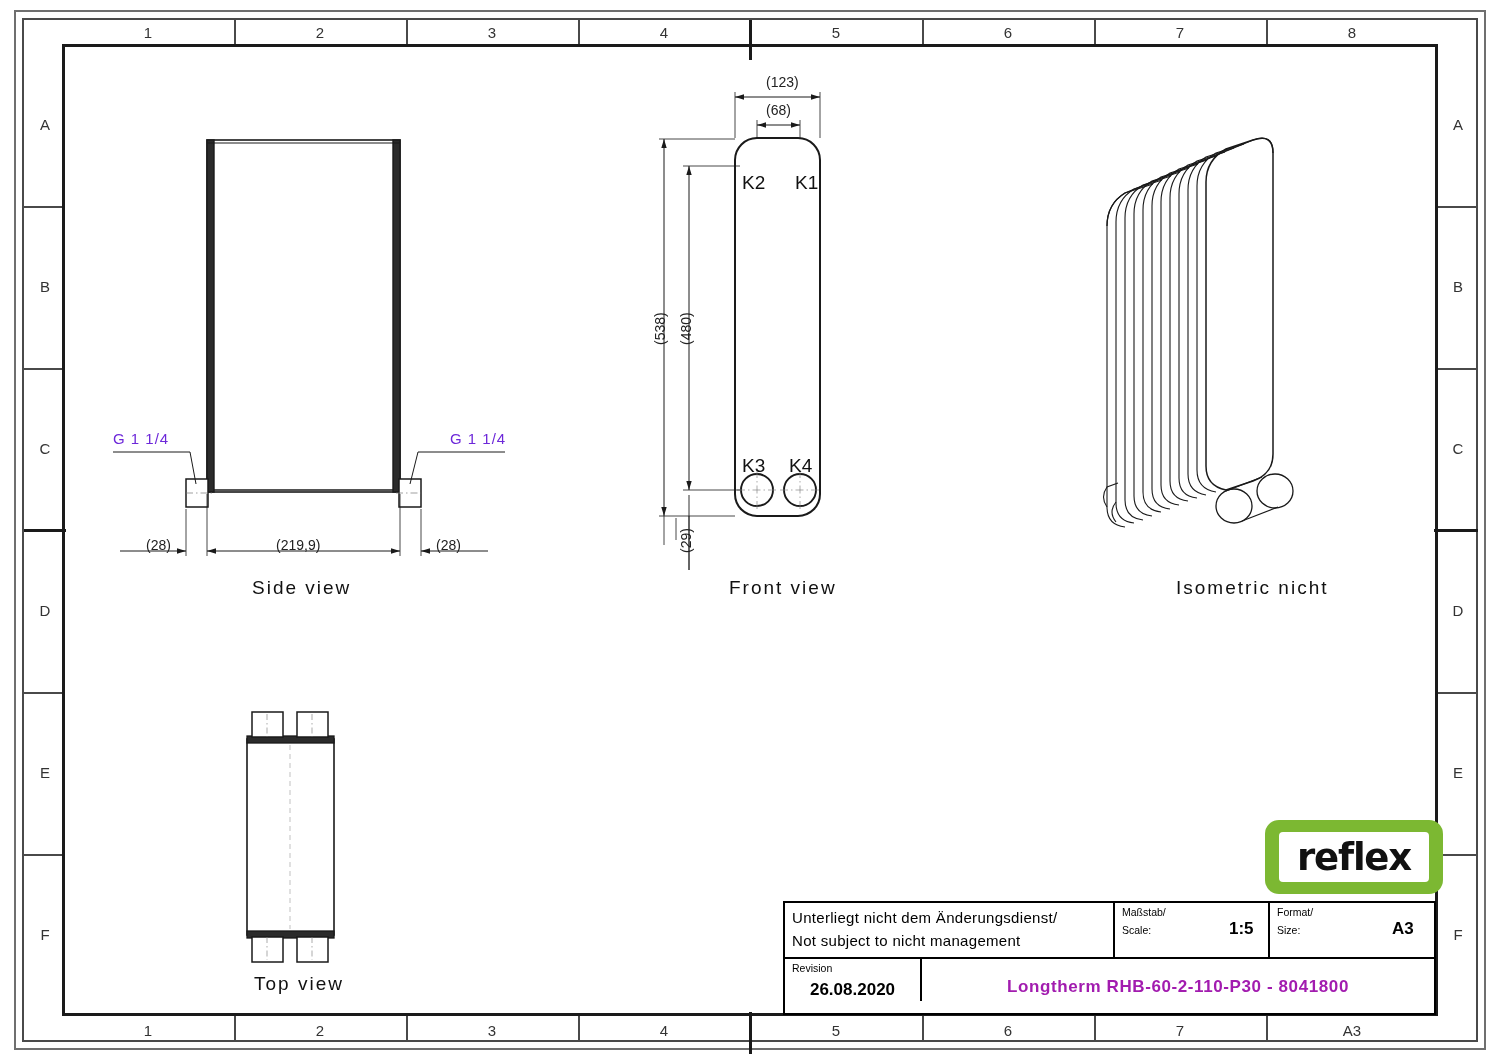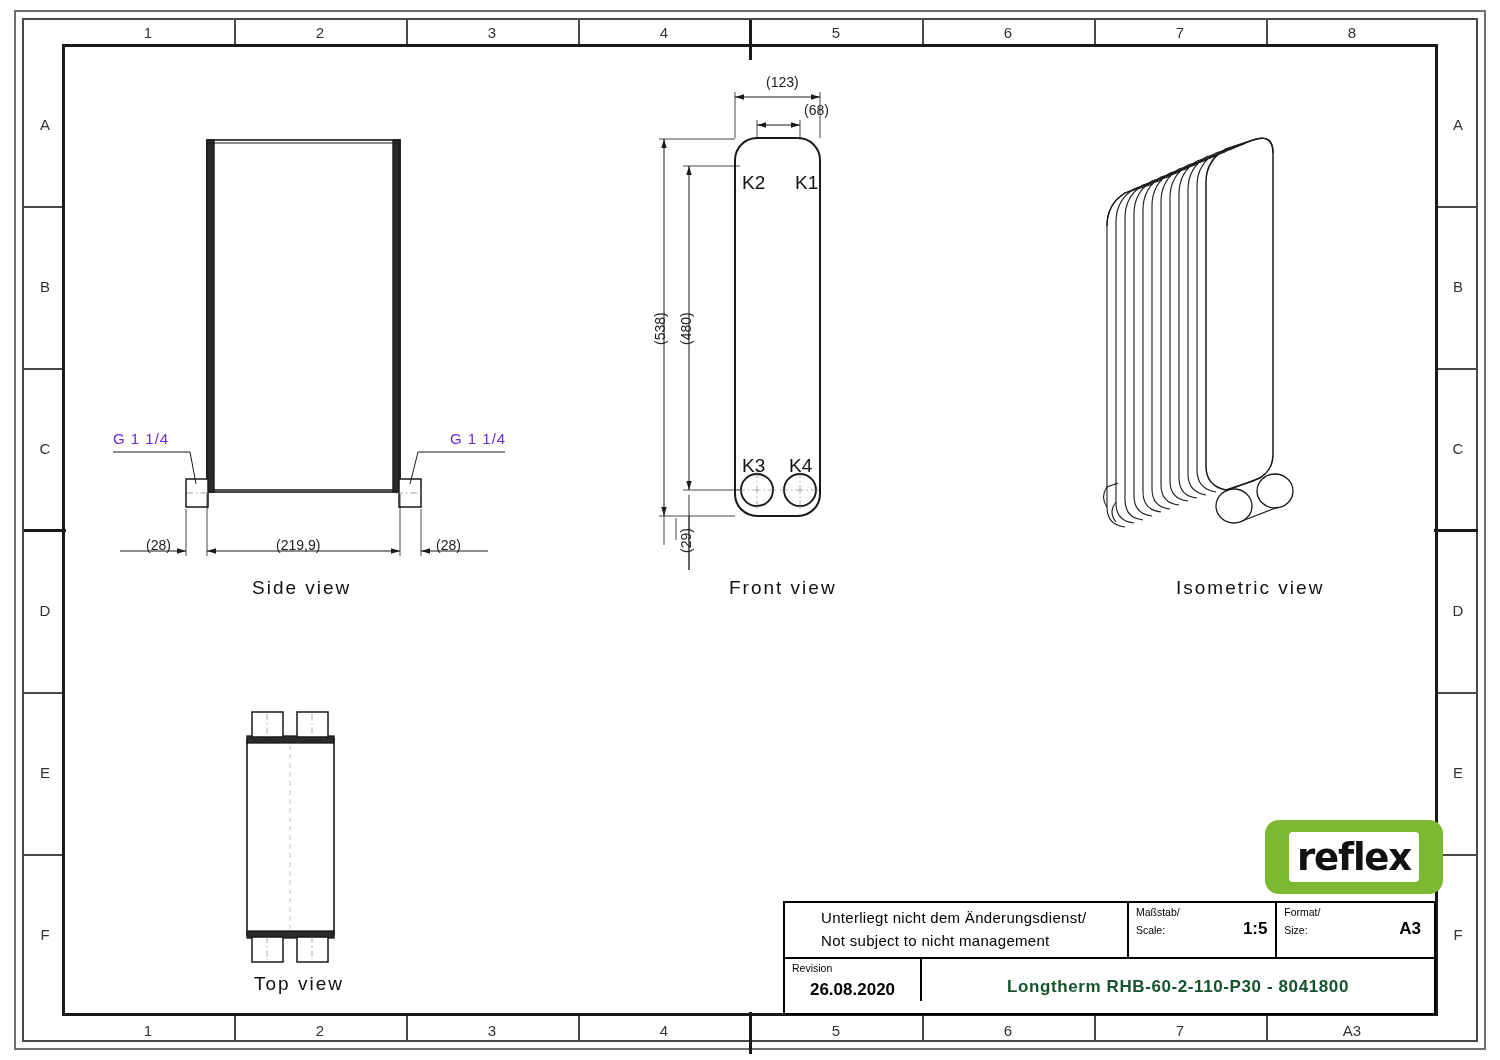--- a/index.html
+++ b/index.html
@@ -101,21 +101,21 @@
     width: 653px;
     height: 114px;
     border: 2px solid #000;
     box-sizing: border-box;
     background: #fff;
   }
   .tb-row {
     display: flex;
     box-sizing: border-box;
   }
-  .tb-row-1 { height: 56px; border-bottom: 2px solid #000; padding-left: 29px; }
+  .tb-row-1 { height: 56px; border-bottom: 2px solid #000; }
   .tb-row-2 { height: 42px; }
   .tb-cell {
     box-sizing: border-box;
     position: relative;
     padding: 3px 7px;
   }
   .tb-div { border-right: 2px solid #000; }
   .tb-note-line {
     font-family: "Liberation Sans", sans-serif;
     font-size: 15px;
@@ -140,21 +140,21 @@
     font-size: 17px;
     font-weight: bold;
     color: #000;
     text-align: center;
     margin-top: 5px;
   }
   .tb-title-main {
     font-family: "Liberation Sans", sans-serif;
     font-size: 17px;
     font-weight: bold;
-    color: #14532d;
+    color: #a21caf;
     letter-spacing: 0.6px;
     text-align: center;
     line-height: 50px;
   }
   .scale-row {
     display: flex;
     align-items: baseline;
     gap: 47px;
   }
   .scale-row .tb-small { width: 42px; }
@@ -165,21 +165,21 @@
     top: 820px;
     width: 178px;
     height: 74px;
     background: #7cb832;
     border-radius: 14px;
     display: flex;
     align-items: center;
     justify-content: center;
   }
   #logo-inner {
-    width: 130px;
+    width: 150px;
     height: 50px;
     background: #ffffff;
     border-radius: 4px;
     display: flex;
     align-items: center;
     justify-content: center;
   }
   #logo-text {
     font-family: "DejaVu Sans", sans-serif;
     font-size: 37px;
@@ -392,31 +392,31 @@
   </svg>
 
   <div class="callout-text" style="left:113px; top:430px;">G 1 1/4</div>
   <div class="callout-text" style="left:450px; top:430px;">G 1 1/4</div>
   <div class="dim-text" style="left:146px; top:537px;">(28)</div>
   <div class="dim-text" style="left:276px; top:537px;">(219,9)</div>
   <div class="dim-text" style="left:436px; top:537px;">(28)</div>
   <div class="view-label" style="left:252px; top:577px;">Side view</div>
 
   <div class="dim-text" style="left:766px; top:74px;">(123)</div>
-  <div class="dim-text" style="left:766px; top:102px;margin-left:38px;">(68)</div>
+  <div class="dim-text" style="left:766px; top:102px;">(68)</div>
   <div class="dim-text vert" style="left:652px; top:345px;">(538)</div>
   <div class="dim-text vert" style="left:678px; top:345px;">(480)</div>
   <div class="dim-text vert" style="left:678px; top:553px;">(29)</div>
   <div class="port-label" style="left:742px; top:172px;">K2</div>
   <div class="port-label" style="left:795px; top:172px;">K1</div>
   <div class="port-label" style="left:742px; top:455px;">K3</div>
   <div class="port-label" style="left:789px; top:455px;">K4</div>
   <div class="view-label" style="left:729px; top:577px;">Front view</div>
 
-  <div class="view-label" style="left:1176px; top:577px;">Isometric view</div>
+  <div class="view-label" style="left:1176px; top:577px;">Isometric nicht</div>
 
   <div class="view-label" style="left:254px; top:973px;">Top view</div>
 
   <div id="logo">
     <div id="logo-inner">
       <span id="logo-text">reflex</span>
     </div>
   </div>
 
   <div id="title-block">

